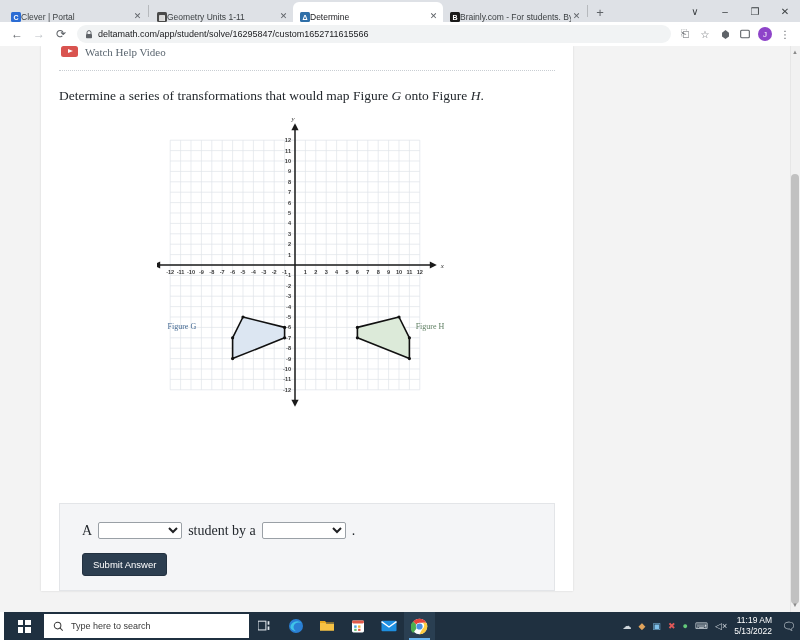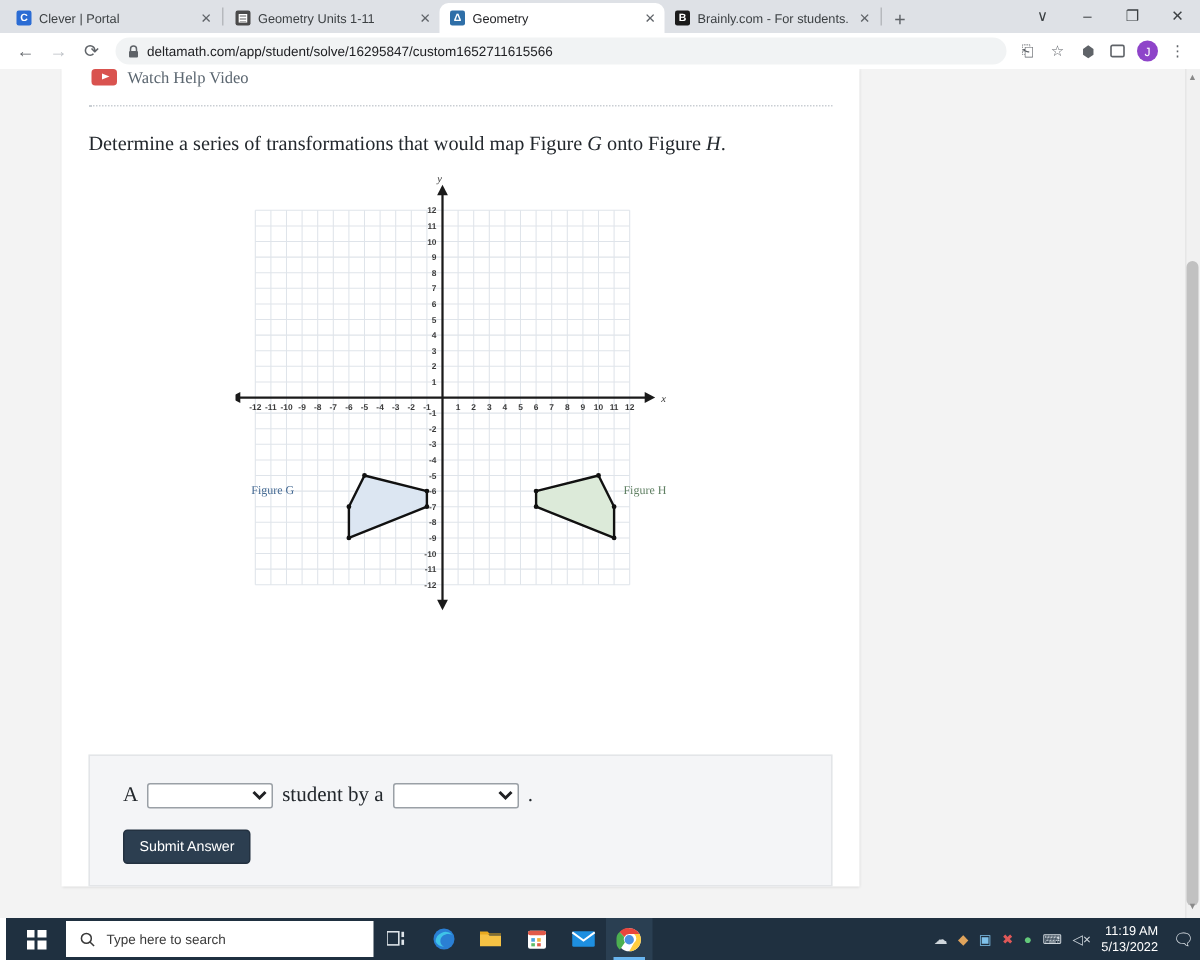--- a/index.html
+++ b/index.html
@@ -12,22 +12,22 @@
 
   
   .browser { width: 800px; height: 612px; background: #dee1e6; position: relative; }
 
   .tabstrip {
     height: 22px; background: #dee1e6;
     display: flex; align-items: flex-end; padding-left: 4px;
     position: relative;
   }
   .tab {
-    height: 20px; display: flex; align-items: center;
-    padding: 0 4px 0 7px; gap: 5px;
+    height: 20px; display: flex; align-items: flex-end;
+    padding: 0 4px 0 7px; 
     font-size: 8.5px; color: #3c4043;
     border-radius: 6px 6px 0 0;
     position: relative; min-width: 0;
   }
   .tab.inactive { width: 143px; }
   .tab.active { width: 150px; background: #ffffff; color: #202124; }
   .tab-favicon {
     width: 10px; height: 10px; flex: 0 0 10px;
     border-radius: 1.5px;
     display: flex; align-items: center; justify-content: center;
@@ -229,21 +229,21 @@
     <div class="tab-sep"></div>
 
     <div class="tab inactive">
       <span class="tab-favicon fav-geo">▤</span>
       <span class="tab-title">Geometry Units 1-11</span>
       <span class="tab-close">✕</span>
     </div>
 
     <div class="tab active">
       <span class="tab-favicon fav-delta">Δ</span>
-      <span class="tab-title">Geometry</span>
+      <span class="tab-title">Determine</span>
       <span class="tab-close">✕</span>
     </div>
 
     <div class="tab inactive">
       <span class="tab-favicon fav-brainly">B</span>
       <span class="tab-title">Brainly.com - For students. By stu</span>
       <span class="tab-close">✕</span>
     </div>
     <div class="tab-sep"></div>
 

